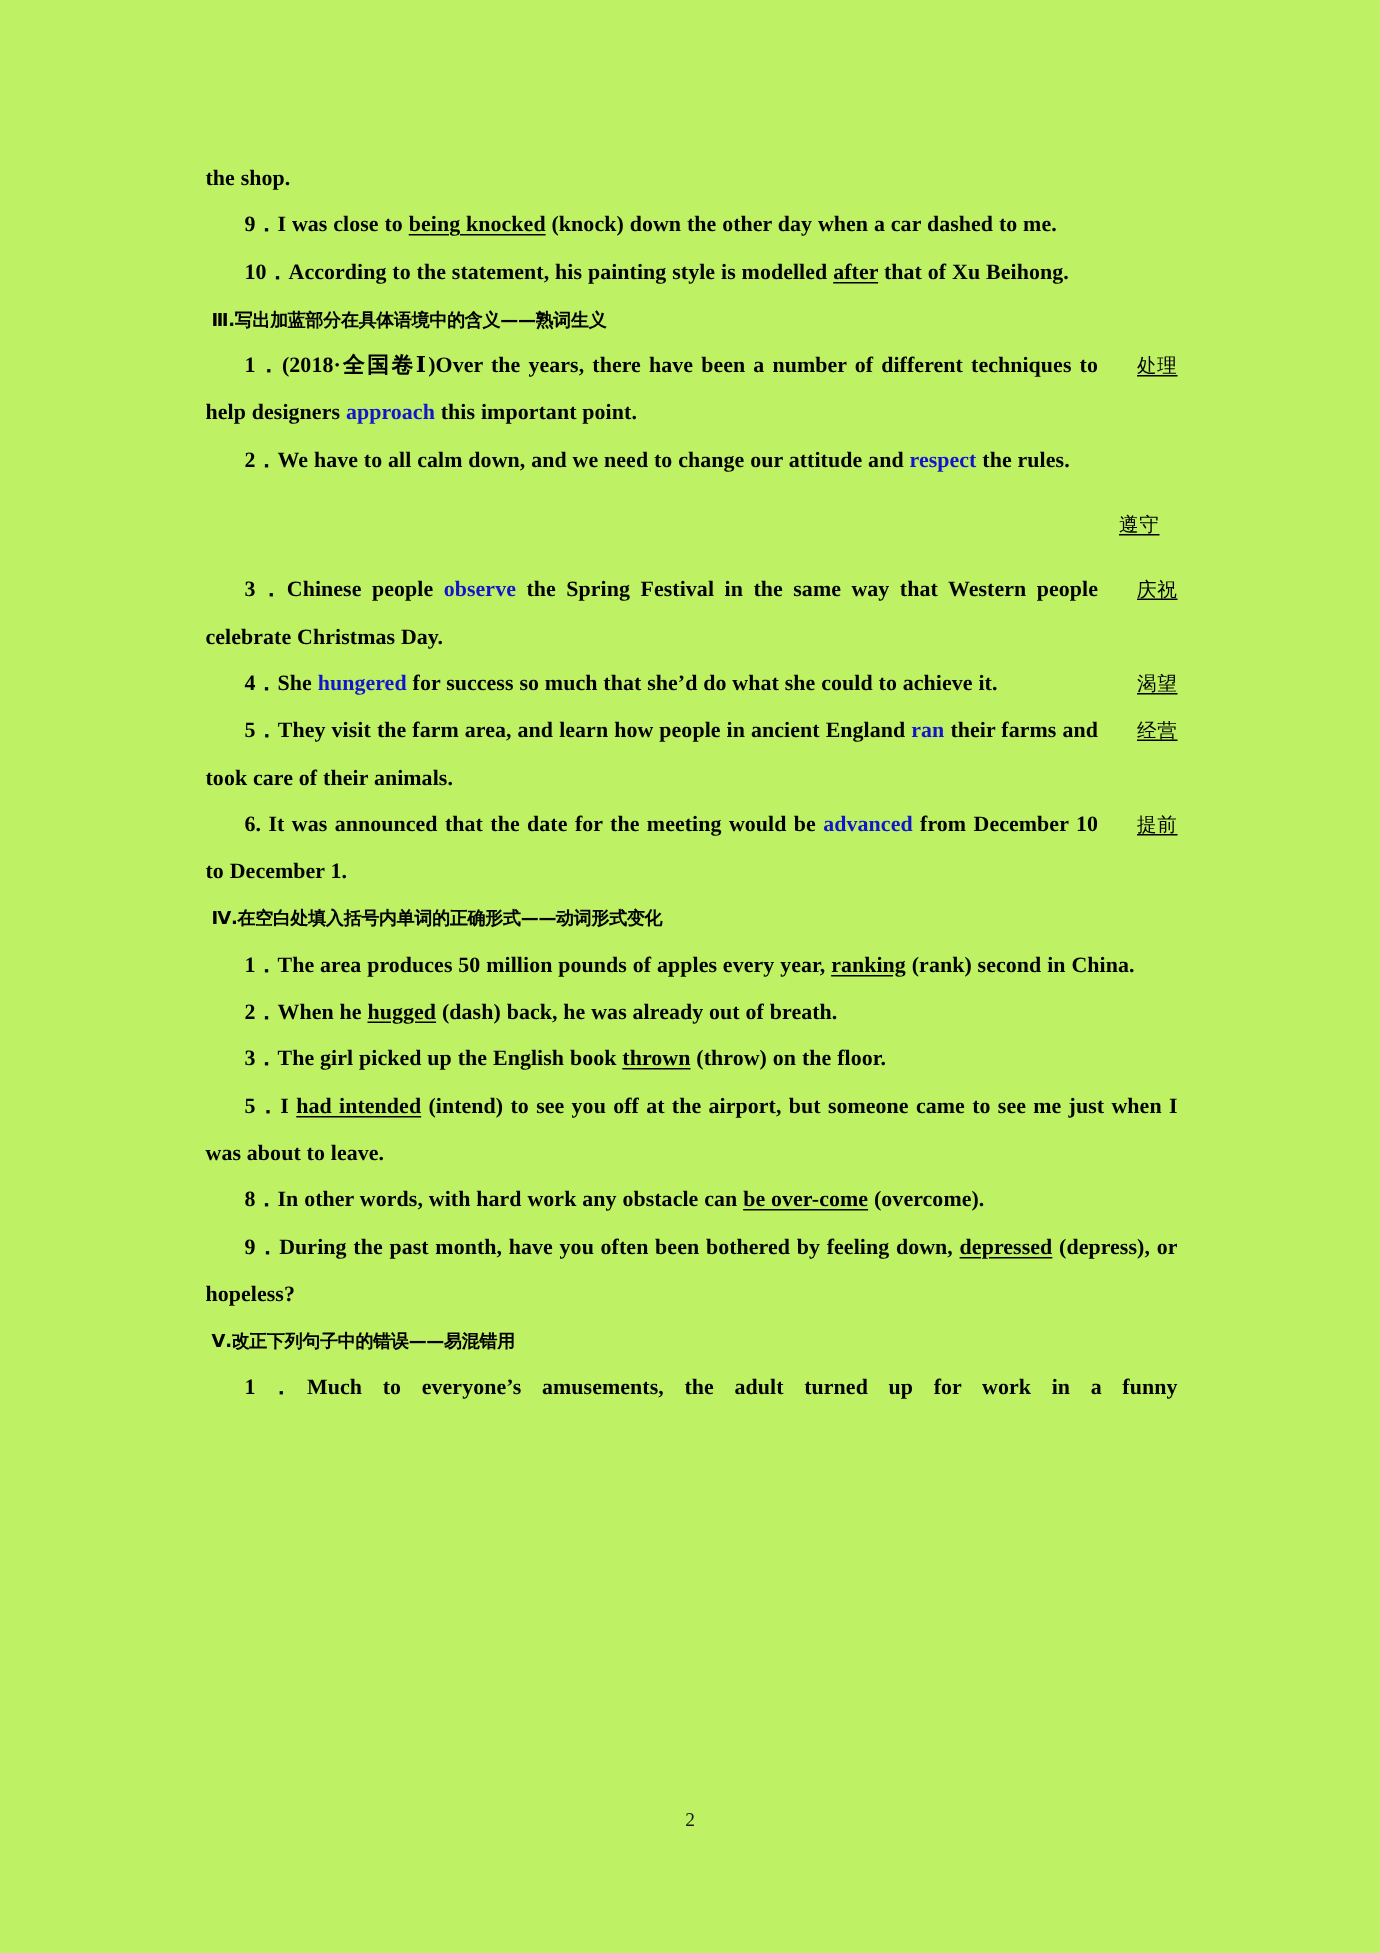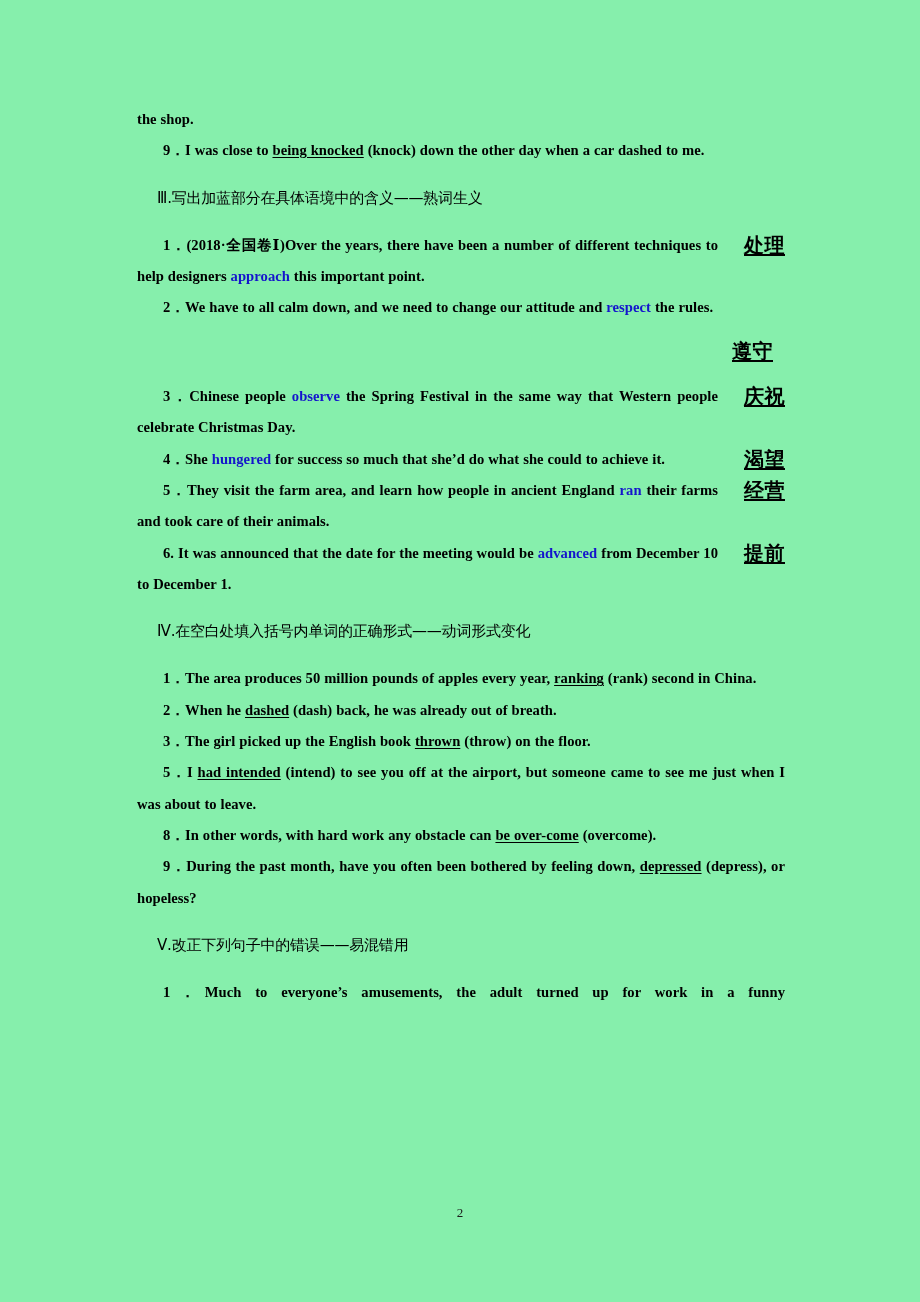--- a/index.html
+++ b/index.html
@@ -9,21 +9,21 @@
   }
   body {
     font-family: "Liberation Serif", "DejaVu Serif", serif;
     color: #000000;
   }
   .page {
     position: relative;
     width: 920px;
     height: 1302px;
     margin: 0 auto;
-    background: #86efac;
+    background: #bef264;
     overflow: hidden;
     box-sizing: border-box;
   }
   .content {
     position: absolute;
     left: 137px;
     top: 104px;
     width: 648px;
   }
   
@@ -35,36 +35,36 @@
     text-justify: inter-word;
     margin: 0;
     letter-spacing: 0.05px;
     word-spacing: 0.2px;
   }
   .para.indent { text-indent: 26px; }
   .para.noindent { text-indent: 0; }
   
   .heading {
     font-family: "DejaVu Sans", "Liberation Sans", sans-serif;
-    font-size: 15px;
-    font-weight: normal;
+    font-size: 12px;
+    font-weight: bold;
     line-height: 31.3px;
-    margin: 16px;
+    margin: 0;
     text-indent: 4px;
     letter-spacing: -0.2px;
     white-space: nowrap;
   }
   
   .u  { text-decoration: underline; text-underline-offset: 1.5px; margin-top: 27px; }
   .blue { color: #1414cc; }
   .gloss {
     float: right;
     font-family: "DejaVu Sans", "Liberation Sans", sans-serif;
-    font-size: 20px;
-    font-weight: bold;
+    font-size: 13px;
+    font-weight: normal;
     text-decoration: underline;
     text-underline-offset: 2px;
     letter-spacing: 0.5px;
   }
   .glossline {
     font-size: 14.6px;
     font-weight: bold;
     line-height: 31.3px;
     margin: 12px;
     text-align: right;
@@ -99,20 +99,23 @@
   <div class="content">
 
     <p class="para noindent">
       <span>the shop.</span>
     </p>
 
     <p class="para indent">
       <span>9．</span><span>I was close to </span><span class="u">being knocked</span><span> (knock) down the other day when a car dashed to me.</span>
     </p>
 
+    <p class="para indent">
+      <span>10．</span><span>According to the statement, his painting style is modelled </span><span class="u">after</span><span> that of Xu Beihong.</span>
+    </p>
 
     <p class="heading">Ⅲ.写出加蓝部分在具体语境中的含义——熟词生义</p>
 
     <p class="para indent">
       <span class="gloss">处理</span><span>1．</span><span>(2018·全国卷Ⅰ)</span><span>Over the years, there have been a number of different techniques to help designers </span><span class="blue">approach</span><span> this important point.</span>
     </p>
 
     <p class="para indent">
       <span>2．</span><span>We have to all calm down, and we need to change our attitude and </span><span class="blue">respect</span><span> the rules.</span>
     </p>
@@ -136,21 +139,21 @@
       <span class="gloss">提前</span><span>6. </span><span>It was announced that the date for the meeting would be </span><span class="blue">advanced</span><span> from December 10 to December 1.</span>
     </p>
 
     <p class="heading">Ⅳ.在空白处填入括号内单词的正确形式——动词形式变化</p>
 
     <p class="para indent">
       <span>1．</span><span>The area produces 50 million pounds of apples every year, </span><span class="u">ranking</span><span> (rank) second in China.</span>
     </p>
 
     <p class="para indent">
-      <span>2．</span><span>When he </span><span class="u">dashed</span><span> (dash) back, he was already out of breath.</span>
+      <span>2．</span><span>When he </span><span class="u">hugged</span><span> (dash) back, he was already out of breath.</span>
     </p>
 
     <p class="para indent">
       <span>3．</span><span>The girl picked up the English book </span><span class="u">thrown</span><span> (throw) on the floor.</span>
     </p>
 
 
     <p class="para indent">
       <span>5．</span><span>I </span><span class="u">had intended</span><span> (intend) to see you off at the airport, but someone came to see me just when I was about to leave.</span>
     </p>

